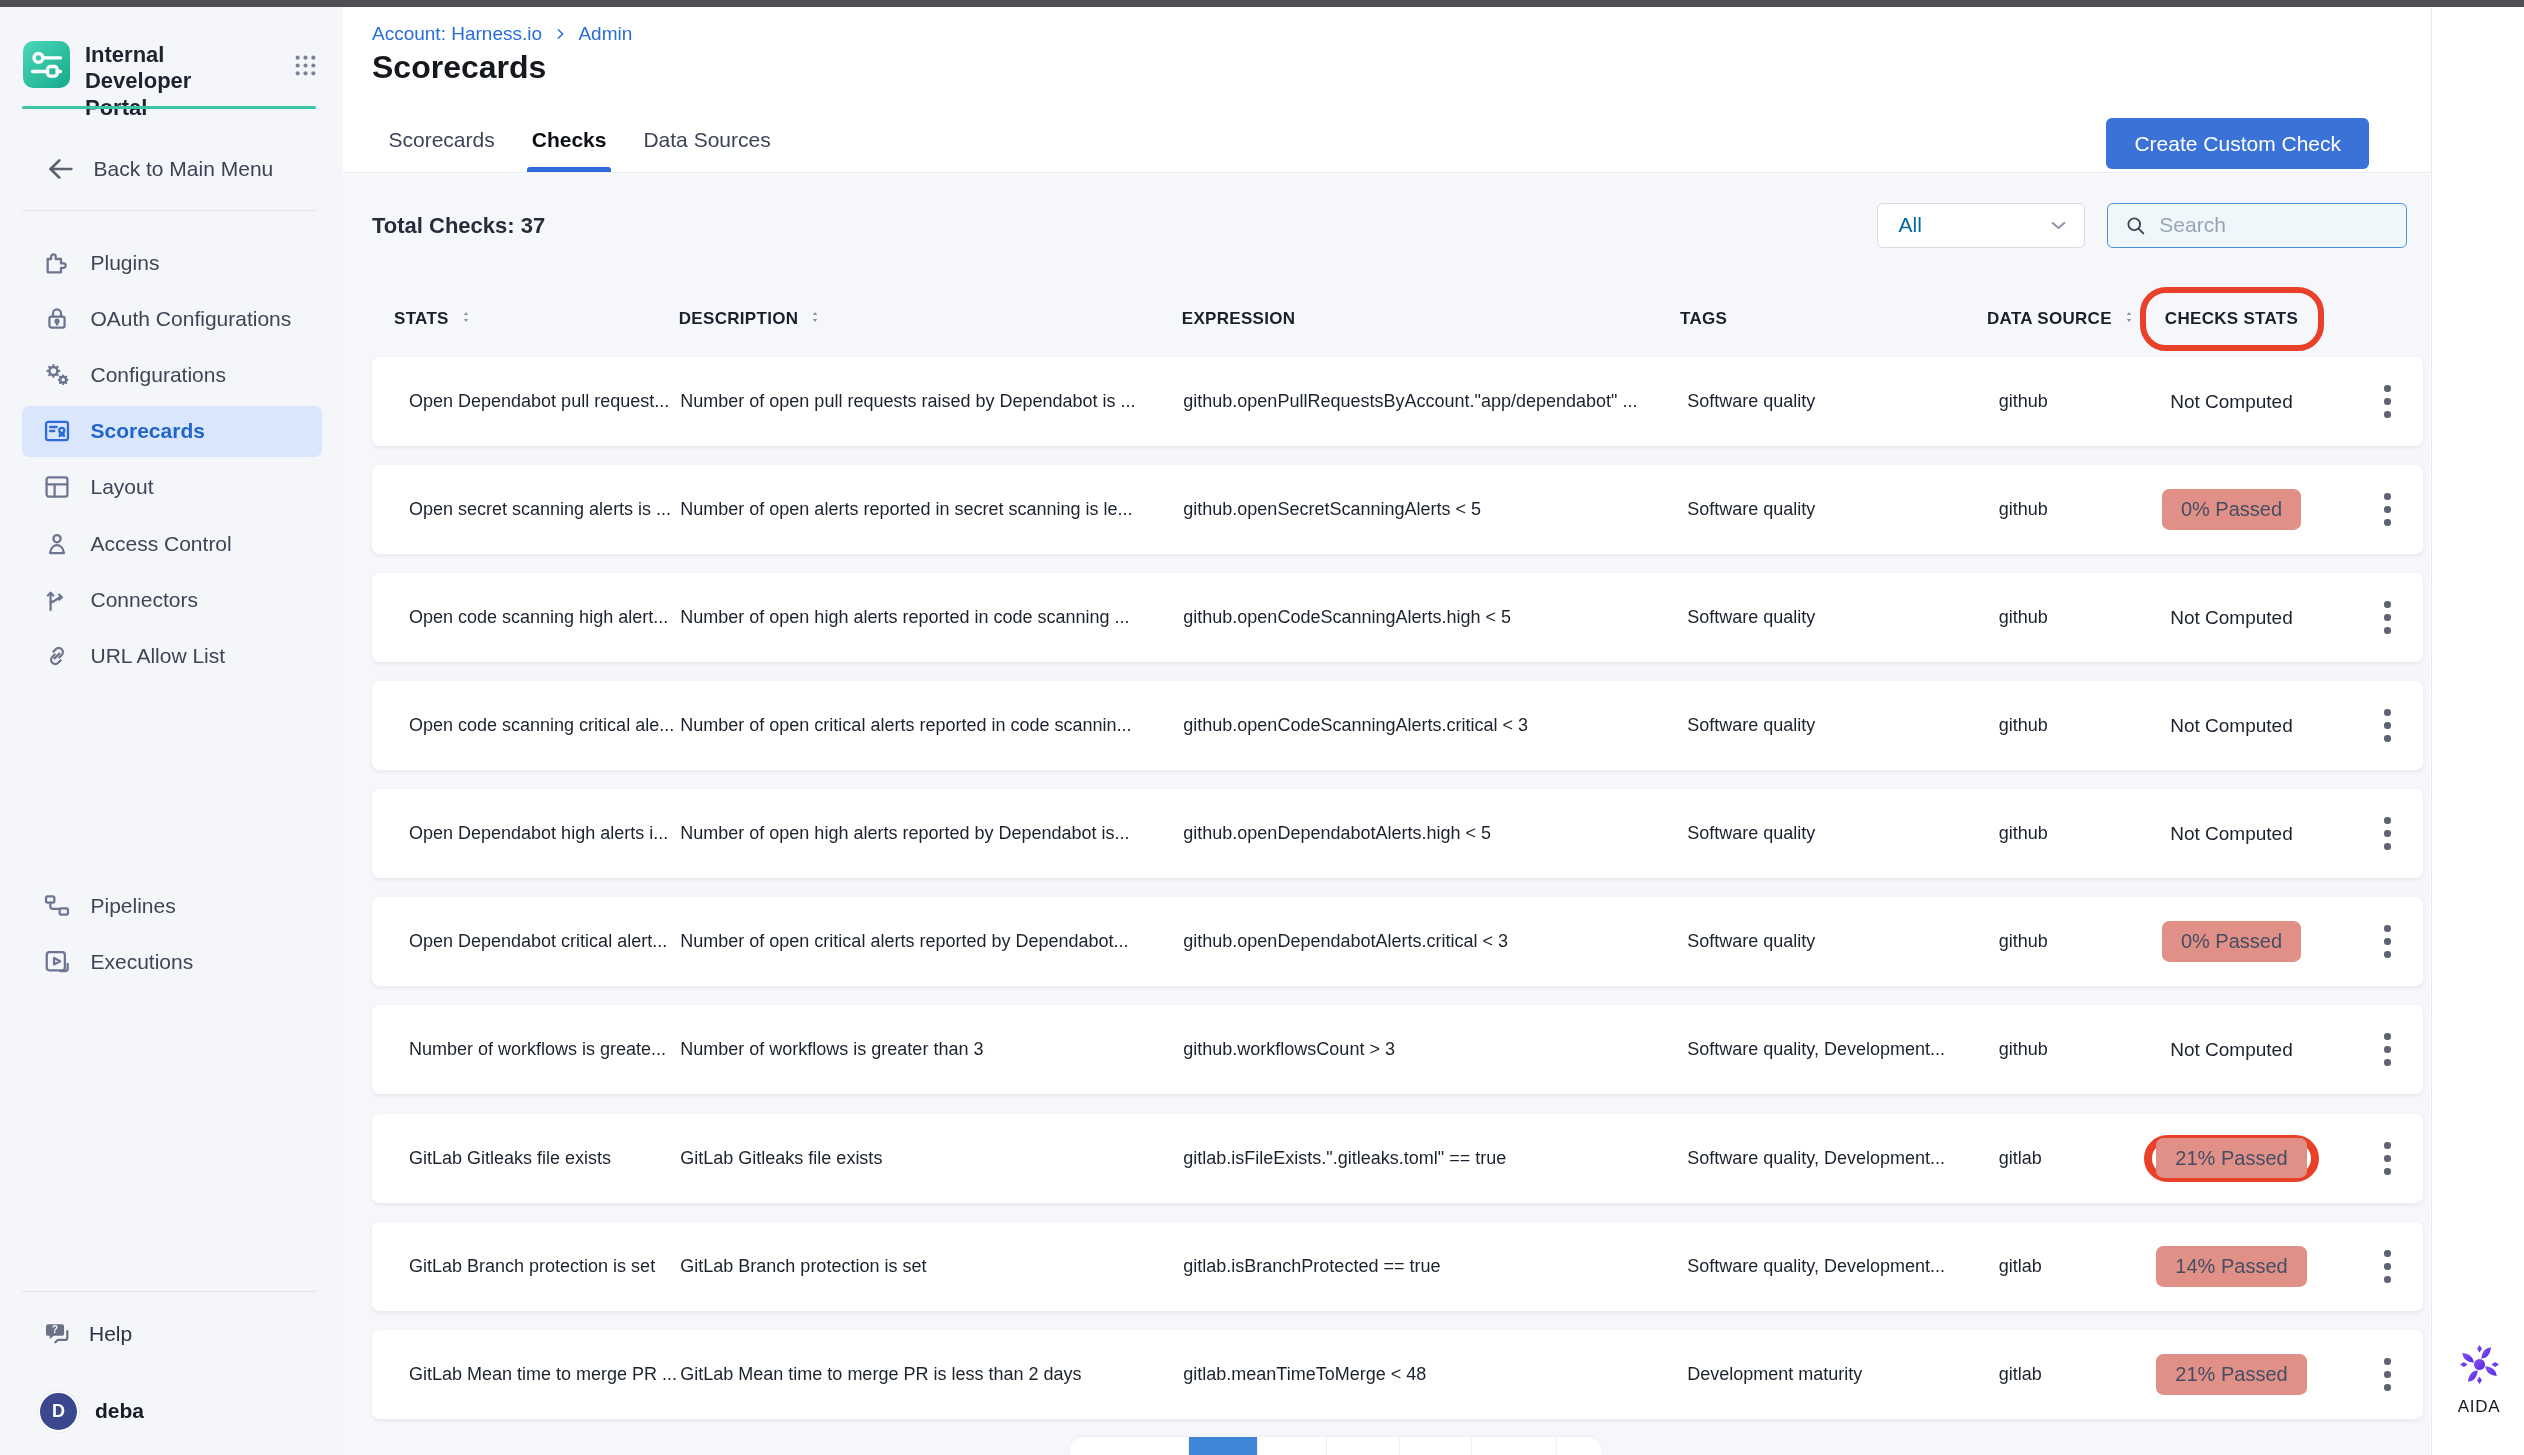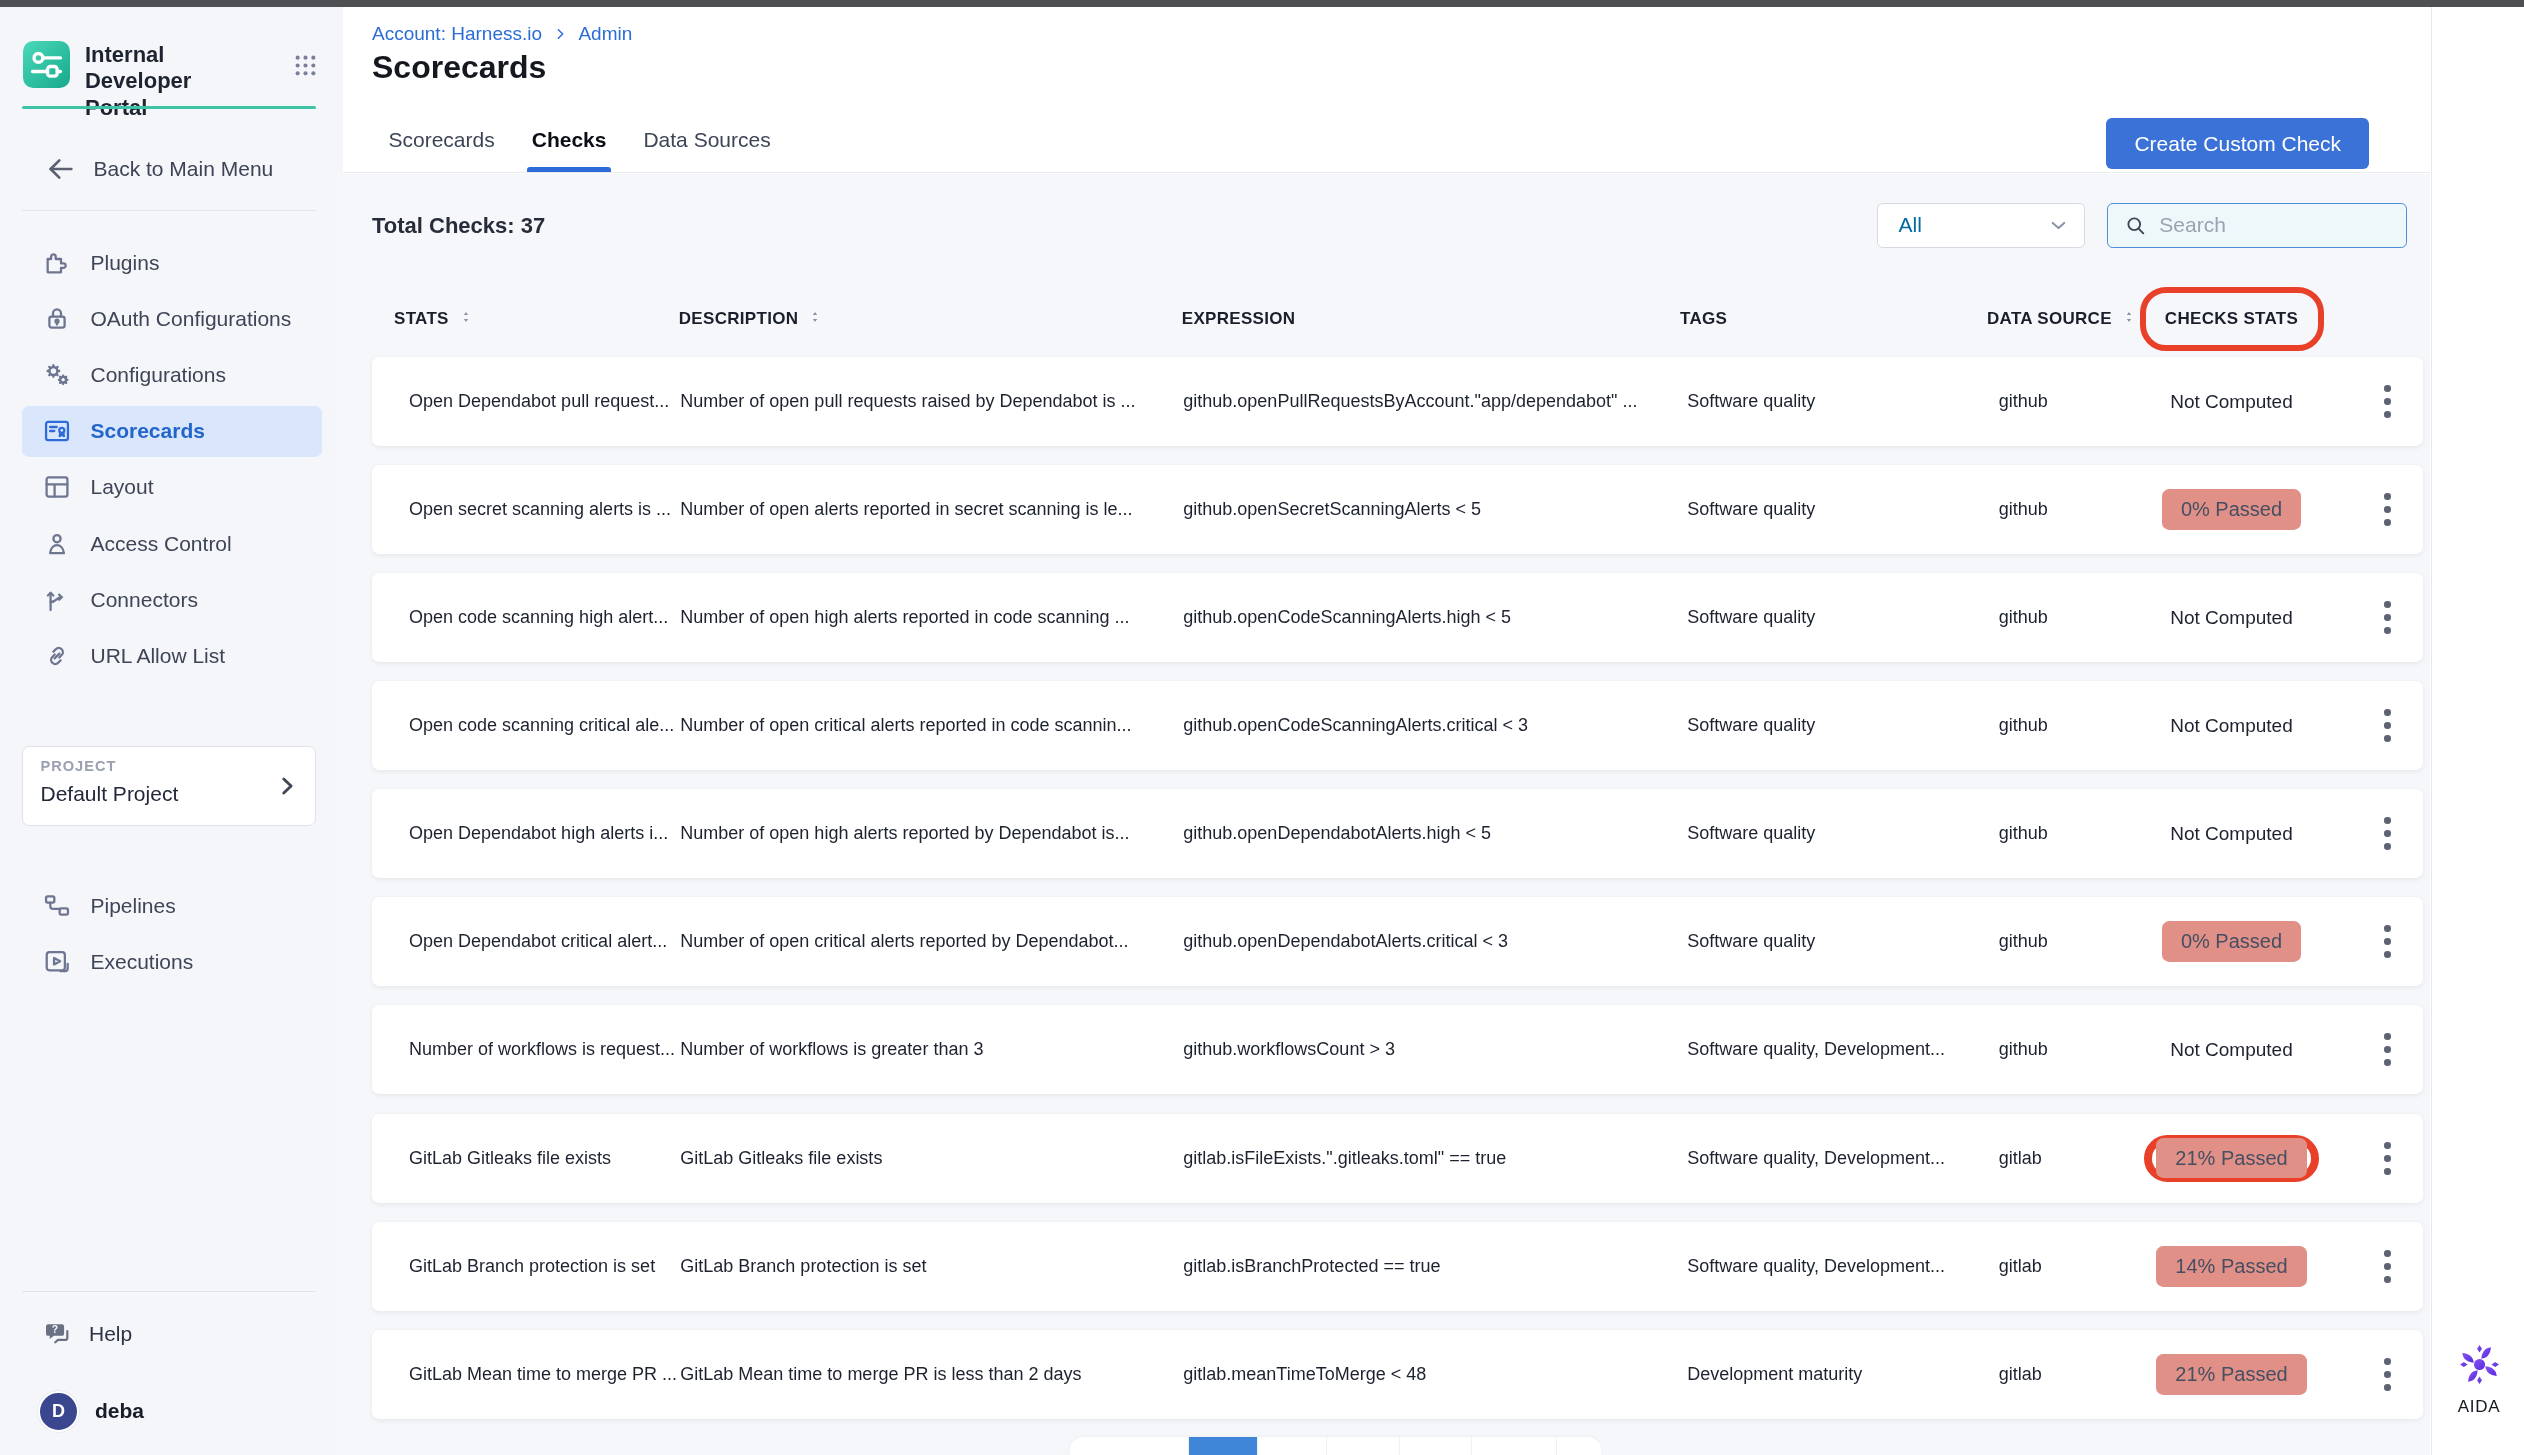--- a/index.html
+++ b/index.html
@@ -225,29 +225,20 @@
           <svg viewBox="0 0 24 24" fill="none" stroke="currentColor" stroke-width="1.7" stroke-linecap="round" stroke-linejoin="round">
             <path d="M10.2 13.8l3.6-3.6"></path>
             <path d="M9.3 8.7l1.8-1.8a3.1 3.1 0 0 1 4.4 4.4l-1.8 1.8"></path>
             <path d="M14.7 15.3l-1.8 1.8a3.1 3.1 0 0 1-4.4-4.4l1.8-1.8"></path>
           </svg>
         </span>
         <span data-interactable="false">URL Allow List</span>
       </div>
     </nav>
 
-  <div class="project-card" data-interactable="true">
-    <div class="project-label" data-interactable="false">PROJECT</div>
-    <div class="project-name" data-interactable="false">Default Project</div>
-    <span class="project-chevron" data-interactable="false">
-      <svg viewBox="0 0 24 24" fill="none" stroke="currentColor" stroke-width="2.6" stroke-linecap="round" stroke-linejoin="round">
-          <path d="M9 5.5l6.8 6.5L9 18.5"></path>
-        </svg>
-    </span>
-  </div>
 
   <nav class="sb-nav" style="top:874px" id="project-nav" data-interactable="false">
       <div class="sb-item" data-interactable="true">
         <span class="sb-icon" data-interactable="false">
           <svg viewBox="0 0 24 24" fill="none" stroke="currentColor" stroke-width="1.7" stroke-linecap="round" stroke-linejoin="round">
             <rect x="3.8" y="4.8" width="6.2" height="4.6" rx="1.2"></rect>
             <rect x="14" y="13.8" width="6.2" height="4.6" rx="1.2"></rect>
             <path d="M7 9.4v2.8a2 2 0 0 0 2 2h5"></path>
           </svg>
         </span>
@@ -485,21 +476,21 @@
         </div>
         <div class="cell c7">
           <span class="kebab" data-interactable="true">
             <i></i>
             <i></i>
             <i></i>
           </span>
         </div>
       </div>
       <div class="row grid-cols" data-interactable="true" style="top: 831px;">
-        <div class="cell c1" data-interactable="false">Number of workflows is request...</div>
+        <div class="cell c1" data-interactable="false">Number of workflows is greate...</div>
         <div class="cell c2" data-interactable="false">Number of workflows is greater than 3</div>
         <div class="cell c3" data-interactable="false">github.workflowsCount &gt; 3</div>
         <div class="cell c4" data-interactable="false">Software quality, Development...</div>
         <div class="cell c5" data-interactable="false">github</div>
         <div class="cell c6" data-interactable="false">
           <span class="stat-plain" data-interactable="false">Not Computed</span>
         </div>
         <div class="cell c7">
           <span class="kebab" data-interactable="true">
             <i></i>

